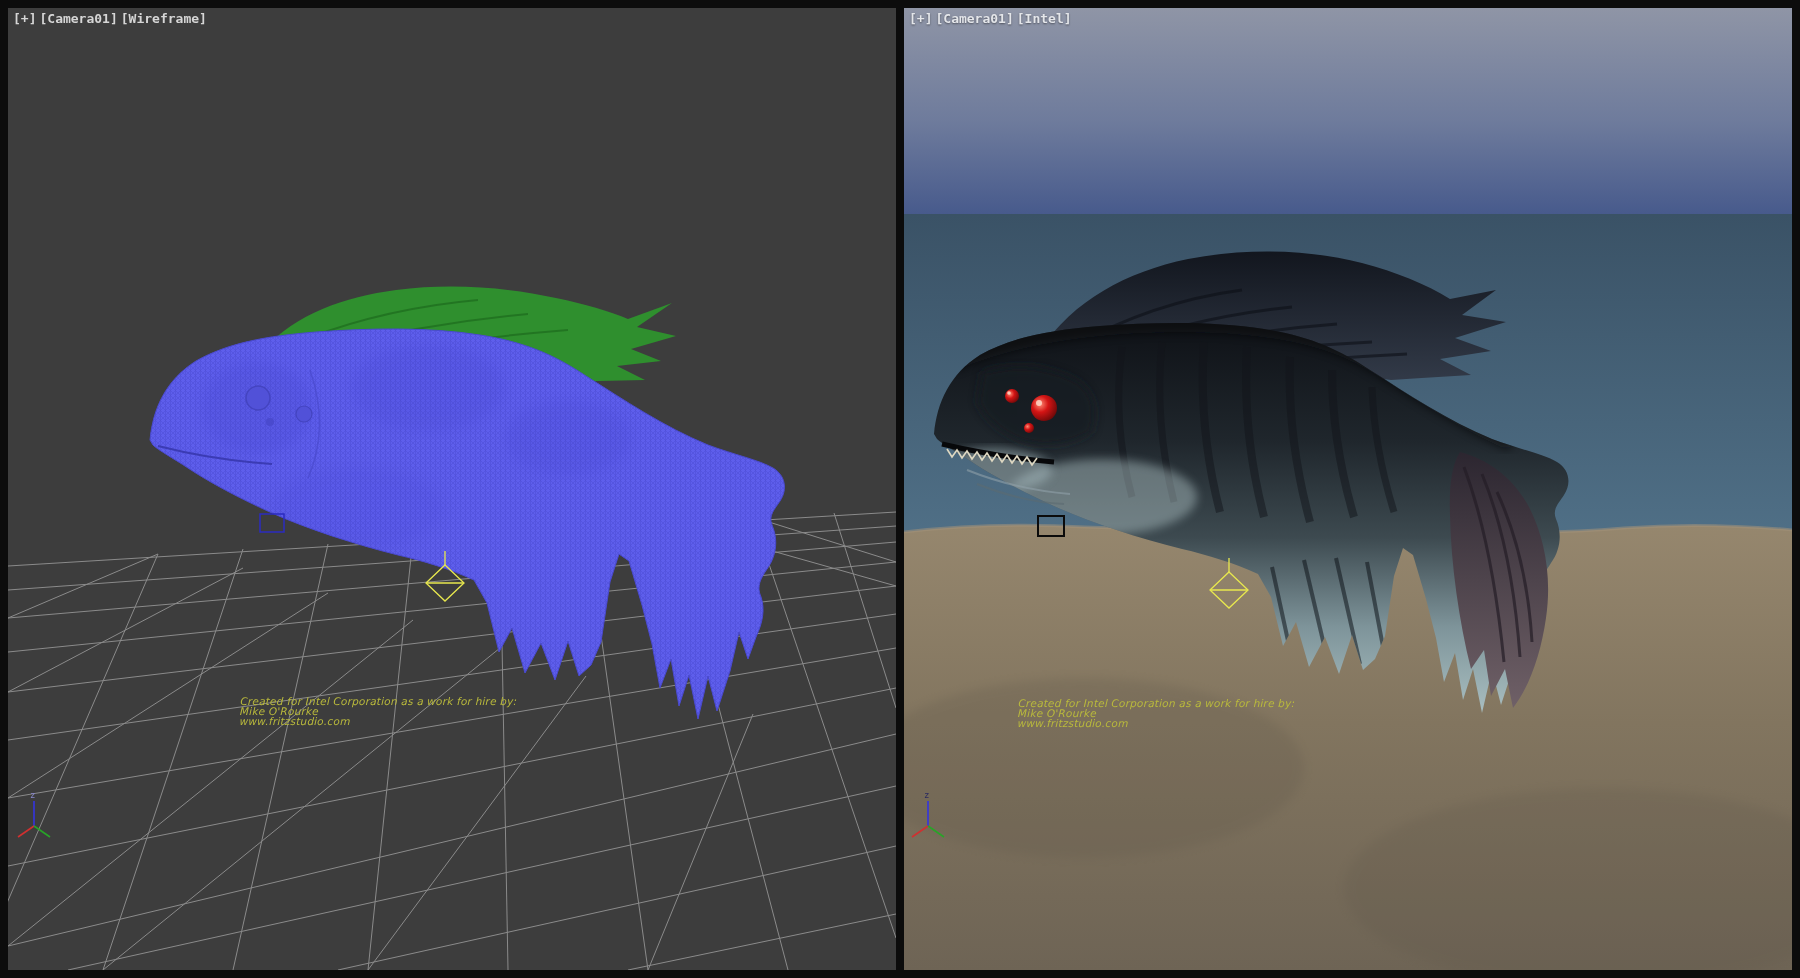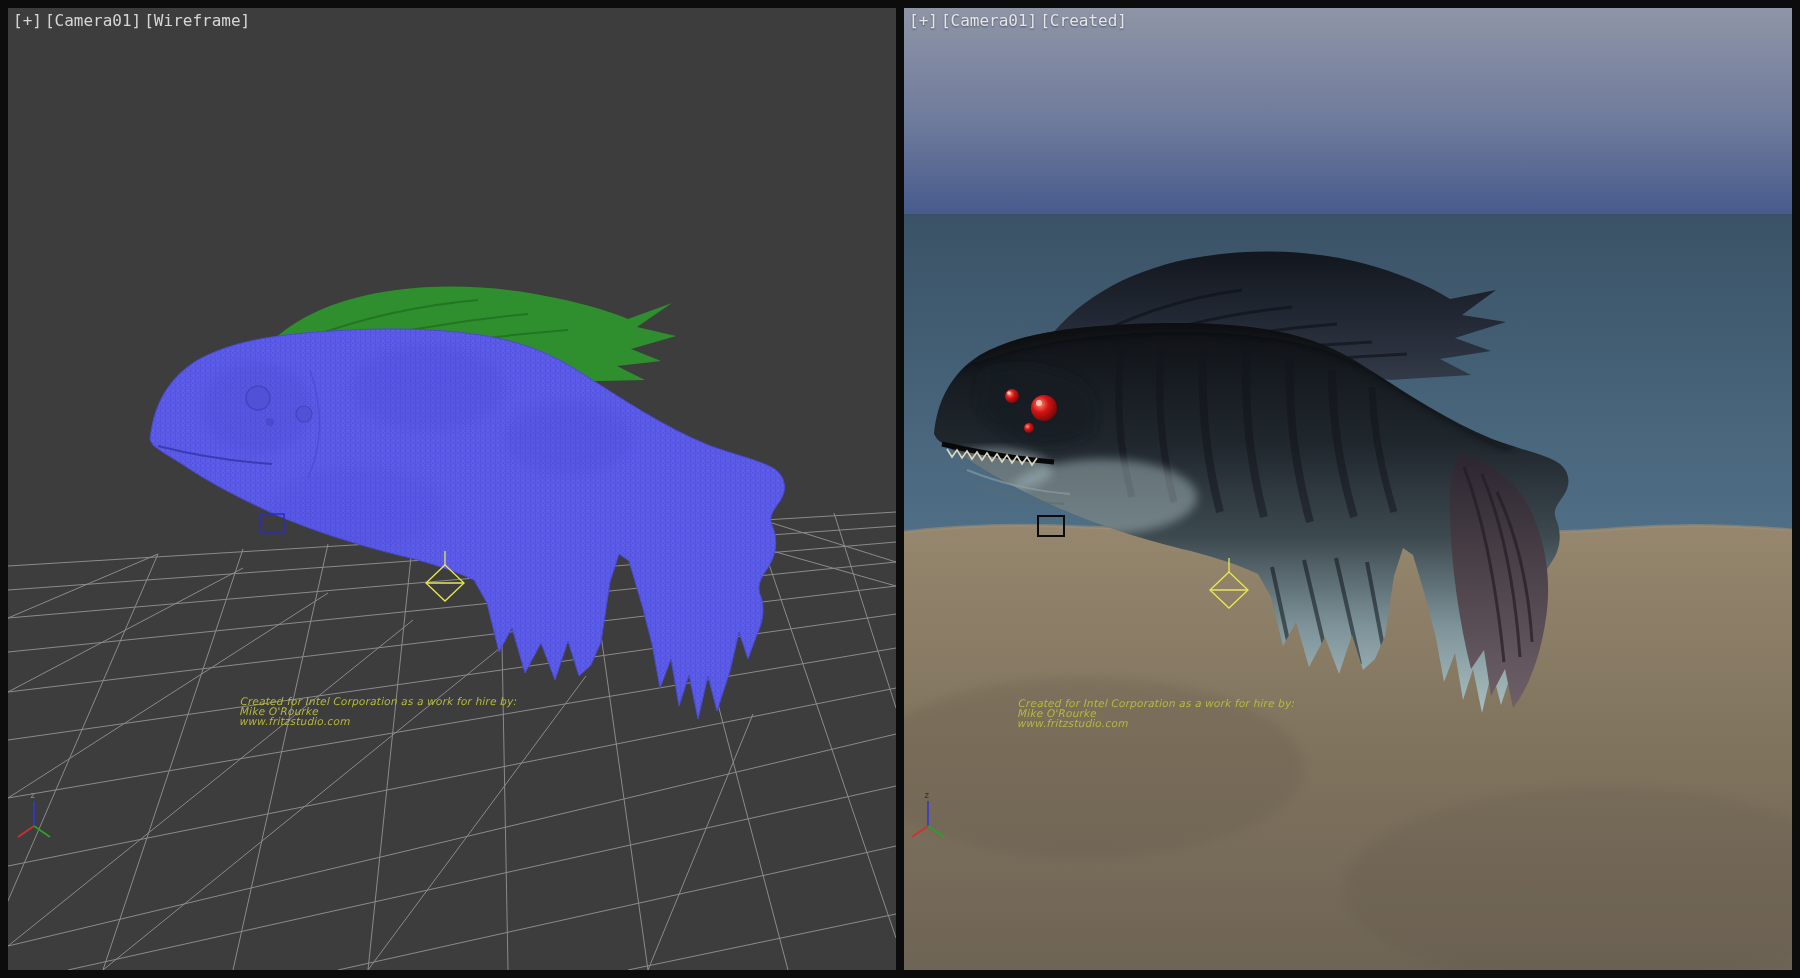--- a/index.html
+++ b/index.html
@@ -1,21 +1,21 @@
 <!DOCTYPE html>
 <html><head>
 <meta charset="utf-8">
 <style>
   html,body{margin:0;padding:0;background:#0c0c0c;width:1800px;height:978px;overflow:hidden;
     font-family:"DejaVu Sans Mono","Liberation Mono",monospace;}
   .frame{display:flex;gap:8px;padding:8px;box-sizing:border-box;width:1800px;height:978px;background:#0c0c0c;}
   .viewport{position:relative;width:888px;height:962px;overflow:hidden;background:#3d3d3d;}
   .viewport.shaded{background:#47598b;}
   svg.scene{position:absolute;left:0;top:0;display:block;}
-  .vp-label{position:absolute;top:3px;left:5px;font-size:16px;color:#d6d6d6;user-select:none;z-index:5;}
+  .vp-label{position:absolute;top:3px;left:5px;font-size:13px;color:#d6d6d6;user-select:none;z-index:5;font-weight:bold;}
   .vp-label span{margin-right:3px;cursor:pointer;}
   .shaded .vp-label{color:#e4e6ea;text-shadow:0 1px 2px rgba(0,0,0,.45);}
   .attribution{position:absolute;z-index:4;font-family:"DejaVu Sans","Liberation Sans",sans-serif;
     font-size:10.5px;line-height:10px;font-style:italic;letter-spacing:.2px;color:#b9b93c;
     transform:skewX(-2deg);}
   .attribution div{white-space:nowrap;}
   .vp-left .attribution{left:232px;top:688px;}
   .vp-right .attribution{left:114px;top:690px;}
 </style>
 </head>
@@ -243,21 +243,21 @@
 
       <g stroke-width="1.6">
         <line x1="24" y1="818" x2="24" y2="793" stroke="#3434e0"></line>
         <line x1="24" y1="818" x2="8" y2="829" stroke="#d03030"></line>
         <line x1="24" y1="818" x2="40" y2="829" stroke="#28a428"></line>
         <text x="20" y="790" font-size="9" fill="#2a2a60" stroke="none">z</text>
       </g>
     </svg>
 
     <div class="vp-label">
-      <span>[+]</span><span>[Camera01]</span><span>[Created]</span>
+      <span>[+]</span><span>[Camera01]</span><span>[Intel]</span>
     </div>
 
     <div class="attribution">
       <div>Created for Intel Corporation as a work for hire by:</div>
       <div>Mike O'Rourke</div>
       <div>www.fritzstudio.com</div>
     </div>
   </div>
 
 </div>

